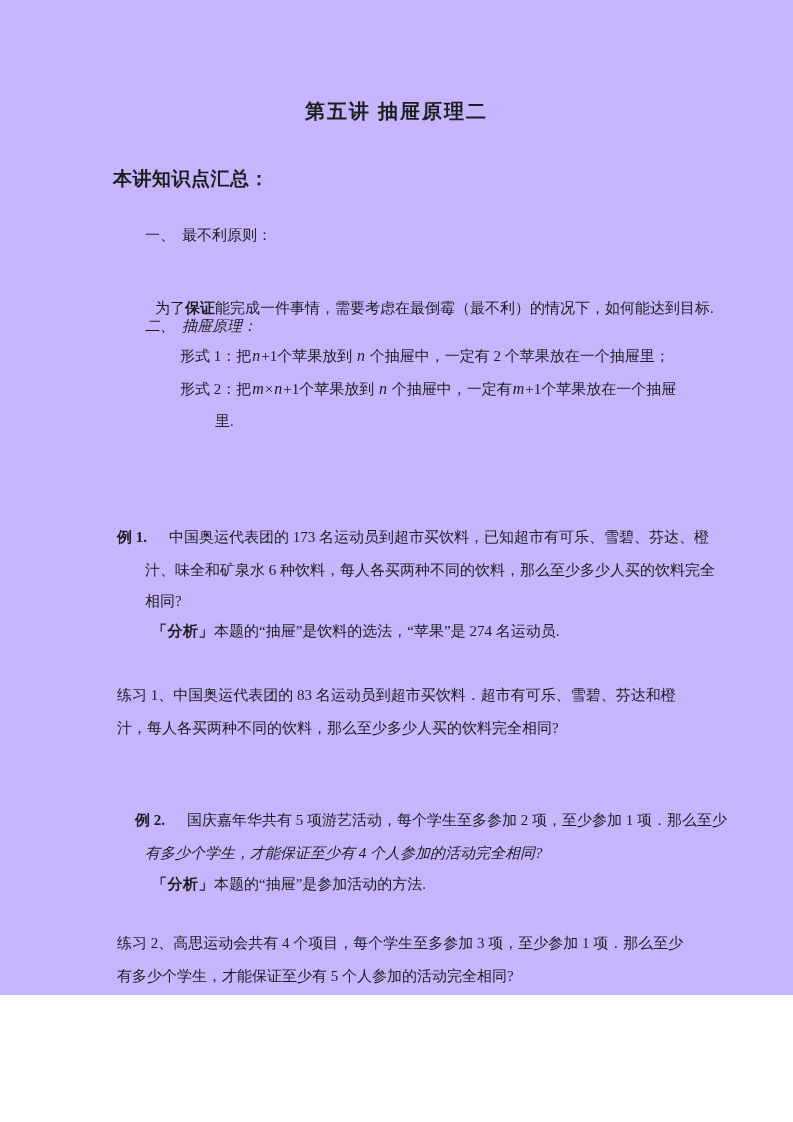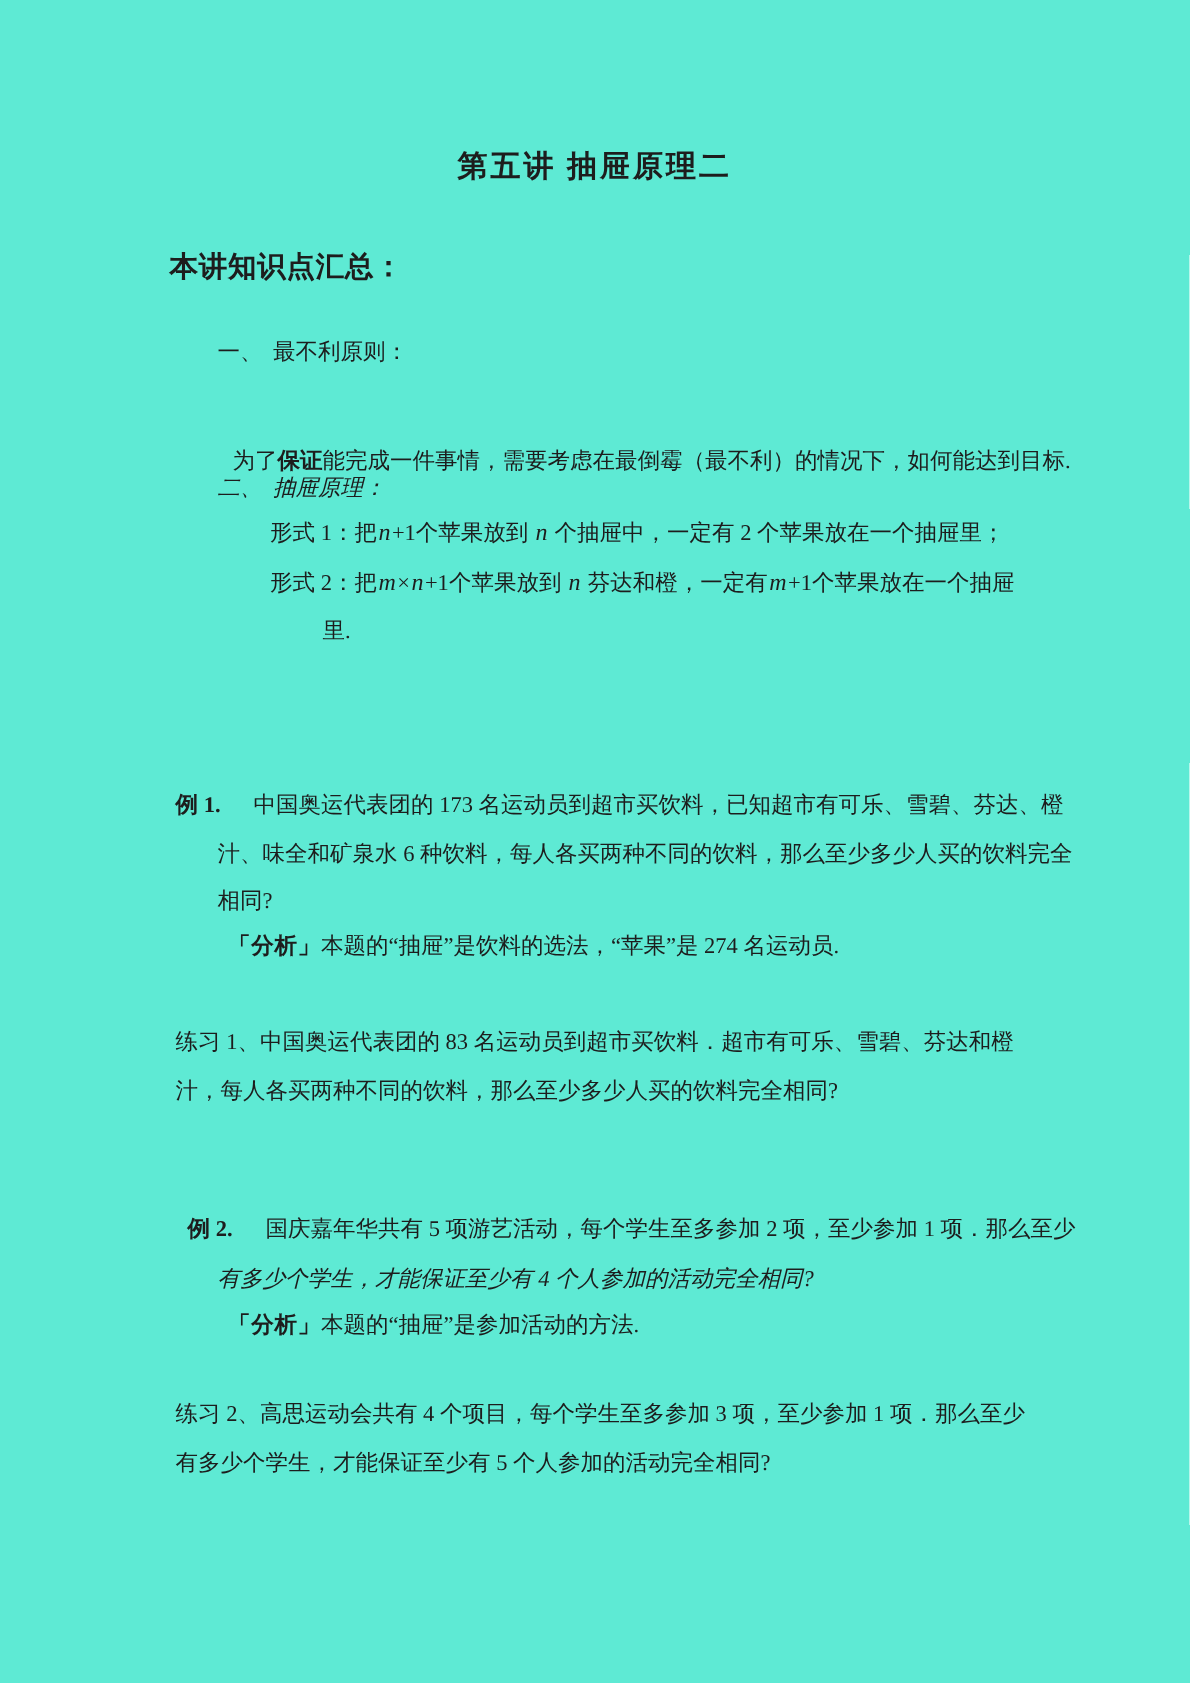--- a/index.html
+++ b/index.html
@@ -3,22 +3,22 @@
 <meta charset="utf-8">
 <style>
   html, body {
     margin: 0;
     padding: 0;
     background: #ffffff;
   }
   .page {
     position: relative;
     width: 793px;
-    height: 1122px;
-    background: #5eead4;
+    height: 995px;
+    background: #c4b5fd;
     font-family: "Liberation Serif", "DejaVu Serif", serif;
     color: #1d1d1d;
     overflow: hidden;
   }
   .abs { position: absolute; line-height: 1.25; white-space: nowrap; }
 
   .doc-title {
     top: 99px;
     left: 0;
     width: 100%;
@@ -70,21 +70,21 @@
   .form2-l2  { top: 412px; left: 215px; }
 
   .ex1-l1 { top: 528px; left: 117px; }
   .ex1-l2 { top: 561px; left: 145px; }
   .ex1-l3 { top: 592px; left: 145px; }
   .an1    { top: 622px; left: 152px; }
 
   .pr1-l1 { top: 686px; left: 117px; }
   .pr1-l2 { top: 719px; left: 117px; }
 
-  .ex2-l1 { top: 811px; left: 125px; }
+  .ex2-l1 { top: 811px; left: 135px; }
   .ex2-l2 { top: 844px; left: 145px; font-style: italic; }
   .an2    { top: 875px; left: 152px; }
 
   .pr2-l1 { top: 934px; left: 117px; }
   .pr2-l2 { top: 967px; left: 117px; }
 </style>
 </head>
 <body>
 
 <div class="page">
@@ -103,21 +103,21 @@
 
   <div class="abs body-text p2-head">
     <span class="list-label">二、</span><span>抽屉原理：</span>
   </div>
 
   <div class="abs body-text form1">
     <span>形式 1：把</span><span class="var">n</span><span>+1</span><span>个苹果放到 </span><span class="var">n</span><span> 个抽屉中，一定有 2 个苹果放在一个抽屉里；</span>
   </div>
 
   <div class="abs body-text form2-l1">
-    <span>形式 2：把</span><span class="var">m</span><span>×</span><span class="var">n</span><span>+1</span><span>个苹果放到 </span><span class="var">n</span><span> 芬达和橙，一定有</span><span class="var">m</span><span>+1</span><span>个苹果放在一个抽屉</span>
+    <span>形式 2：把</span><span class="var">m</span><span>×</span><span class="var">n</span><span>+1</span><span>个苹果放到 </span><span class="var">n</span><span> 个抽屉中，一定有</span><span class="var">m</span><span>+1</span><span>个苹果放在一个抽屉</span>
   </div>
 
   <div class="abs body-text form2-l2">里.</div>
 
   <div class="abs body-text ex1-l1">
     <span class="ex-label">例 1.</span><span class="tab"></span><span>中国奥运代表团的 173 名运动员到超市买饮料，已知超市有可乐、雪碧、芬达、橙</span>
   </div>
   <div class="abs body-text ex1-l2">汁、味全和矿泉水 6 种饮料，每人各买两种不同的饮料，那么至少多少人买的饮料完全</div>
   <div class="abs body-text ex1-l3">相同?</div>
 

